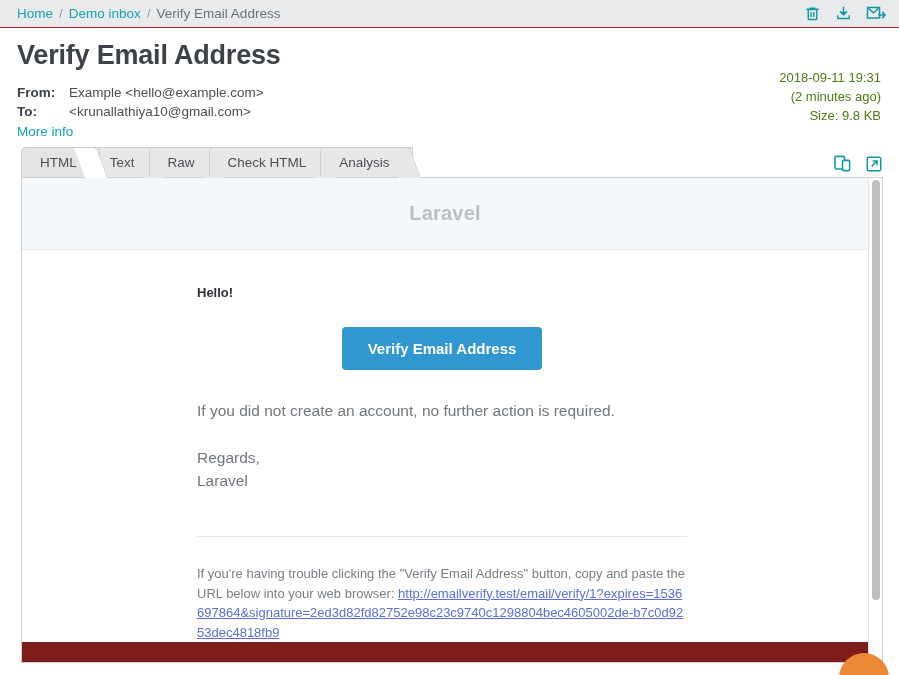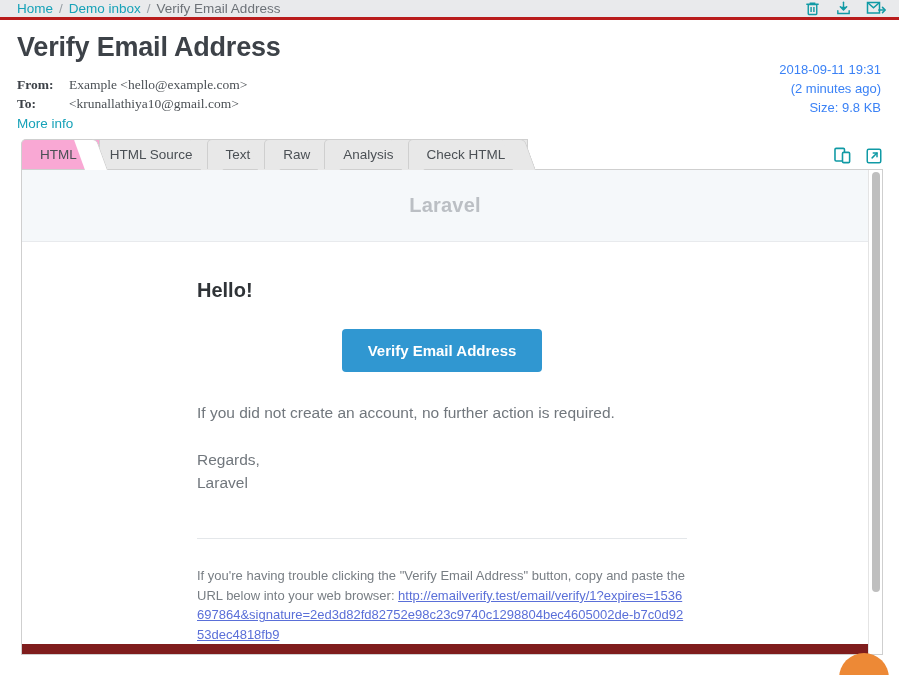--- a/index.html
+++ b/index.html
@@ -7,23 +7,23 @@
     margin: 0; padding: 0;
     width: 899px; height: 675px;
     overflow: hidden;
     background: #ffffff;
     font-family: "Liberation Sans", sans-serif;
   }
 
   
   .topbar {
     position: relative;
-    height: 20px;
+    height: 28px;
     background: #e9eaec;
-    border-bottom: 3px solid #b91c1c;
+    border-bottom: 1px solid #b91c1c;
     display: flex;
     align-items: center;
     padding: 0 10px 0 17px;
   }
   .crumbs { display: flex; align-items: center; font-size: 13.5px; }
   .crumb-link { color: #17a2b8; text-decoration: none; cursor: pointer; }
   .crumb-sep { color: #9aa0a6; margin: 0 6px; }
   .crumb-current { color: #6d7278; }
   .topbar-actions {
     position: absolute; right: 12px; top: 0; bottom: 0;
@@ -39,38 +39,38 @@
     height: 117px;
   }
   .subject {
     font-size: 27px;
     font-weight: bold;
     color: #3d4248;
     letter-spacing: -0.2px;
     margin: 0 0 12px 0;
   }
   .meta-table { font-size: 13.5px; color: #4b5055; line-height: 19px; }
-  .meta-row { display: flex; font-family: Liberation Serif, serif; }
+  .meta-row { display: flex; }
   .meta-label { font-weight: bold; width: 52px; color: #3d4248; }
   .meta-val { color: #4b5055; }
   .more-info {
     display: inline-block;
     margin-top: 3px;
     font-size: 13.5px;
     color: #17a2b8;
     text-decoration: none;
     cursor: pointer;
   }
   .header-right {
     position: absolute;
     right: 18px;
     top: 40px;
     text-align: right;
     font-size: 13px;
-    color: #3b82f6;
+    color: #4d7c0f;
     line-height: 19px;
   }
 
   
   .tabstrip {
     position: relative;
     margin: 0 16px 0 21px;
     height: 32px;
     display: flex;
     align-items: flex-end;
@@ -99,21 +99,21 @@
     width: 22px; height: 30px;
     background: #e8e8e8;
     border: 1px solid #cfcfcf;
     border-left: none; border-bottom: none;
     border-radius: 0 5px 0 0;
     transform: skewX(20deg);
     transform-origin: bottom left;
     z-index: -1;
   }
   .tab.active {
-    background: #f9a8d4;
+    background: #e5e5e5;
     color: #4b5055;
     z-index: 5;
   }
   .tab.active::after { background: #ffffff; }
   .tab-actions {
     position: absolute;
     right: 0; bottom: 4px;
     display: flex; align-items: center; gap: 13px;
   }
 
@@ -150,21 +150,21 @@
     background: #ffffff;
   }
   .mail-inner {
     width: 490px;
     margin: 0 auto 0 175px;
     color: #71777d;
     font-size: 15.5px;
     line-height: 1.45;
   }
   .mail-inner h1 {
-    font-size: 20px;
+    font-size: 13px;
     font-weight: bold;
     color: #2f3337;
     margin: 0 0 24px 0;
   }
   .mail-inner p { margin: 0 0 25px 0; }
   .btn-wrap { text-align: center; margin: 0 0 30px 0; }
   .verify-btn {
     display: inline-block;
     background: #3097d1;
     color: #ffffff;
@@ -273,33 +273,30 @@
     <div>(2 minutes ago)</div>
     <div>Size: 9.8 KB</div>
   </div>
 </div>
 
 <div class="tabstrip">
   <div class="tab active">
     <span>HTML</span>
   </div>
   <div class="tab">
-    <span>HTML Source</span>
-  </div>
-  <div class="tab">
     <span>Text</span>
   </div>
   <div class="tab">
     <span>Raw</span>
   </div>
   <div class="tab">
+    <span>Check HTML</span>
+  </div>
+  <div class="tab">
     <span>Analysis</span>
-  </div>
-  <div class="tab">
-    <span>Check HTML</span>
   </div>
 
   <div class="tab-actions">
     <span class="ic">
       <svg width="19" height="19" viewBox="0 0 24 24" fill="none" stroke="#109aa5" stroke-width="2">
         <rect x="2.5" y="3" width="12" height="16" rx="1.5"></rect>
         <rect x="12" y="8" width="9" height="13" rx="1.5" fill="#ffffff"></rect>
       </svg>
     </span>
     <span class="ic">

